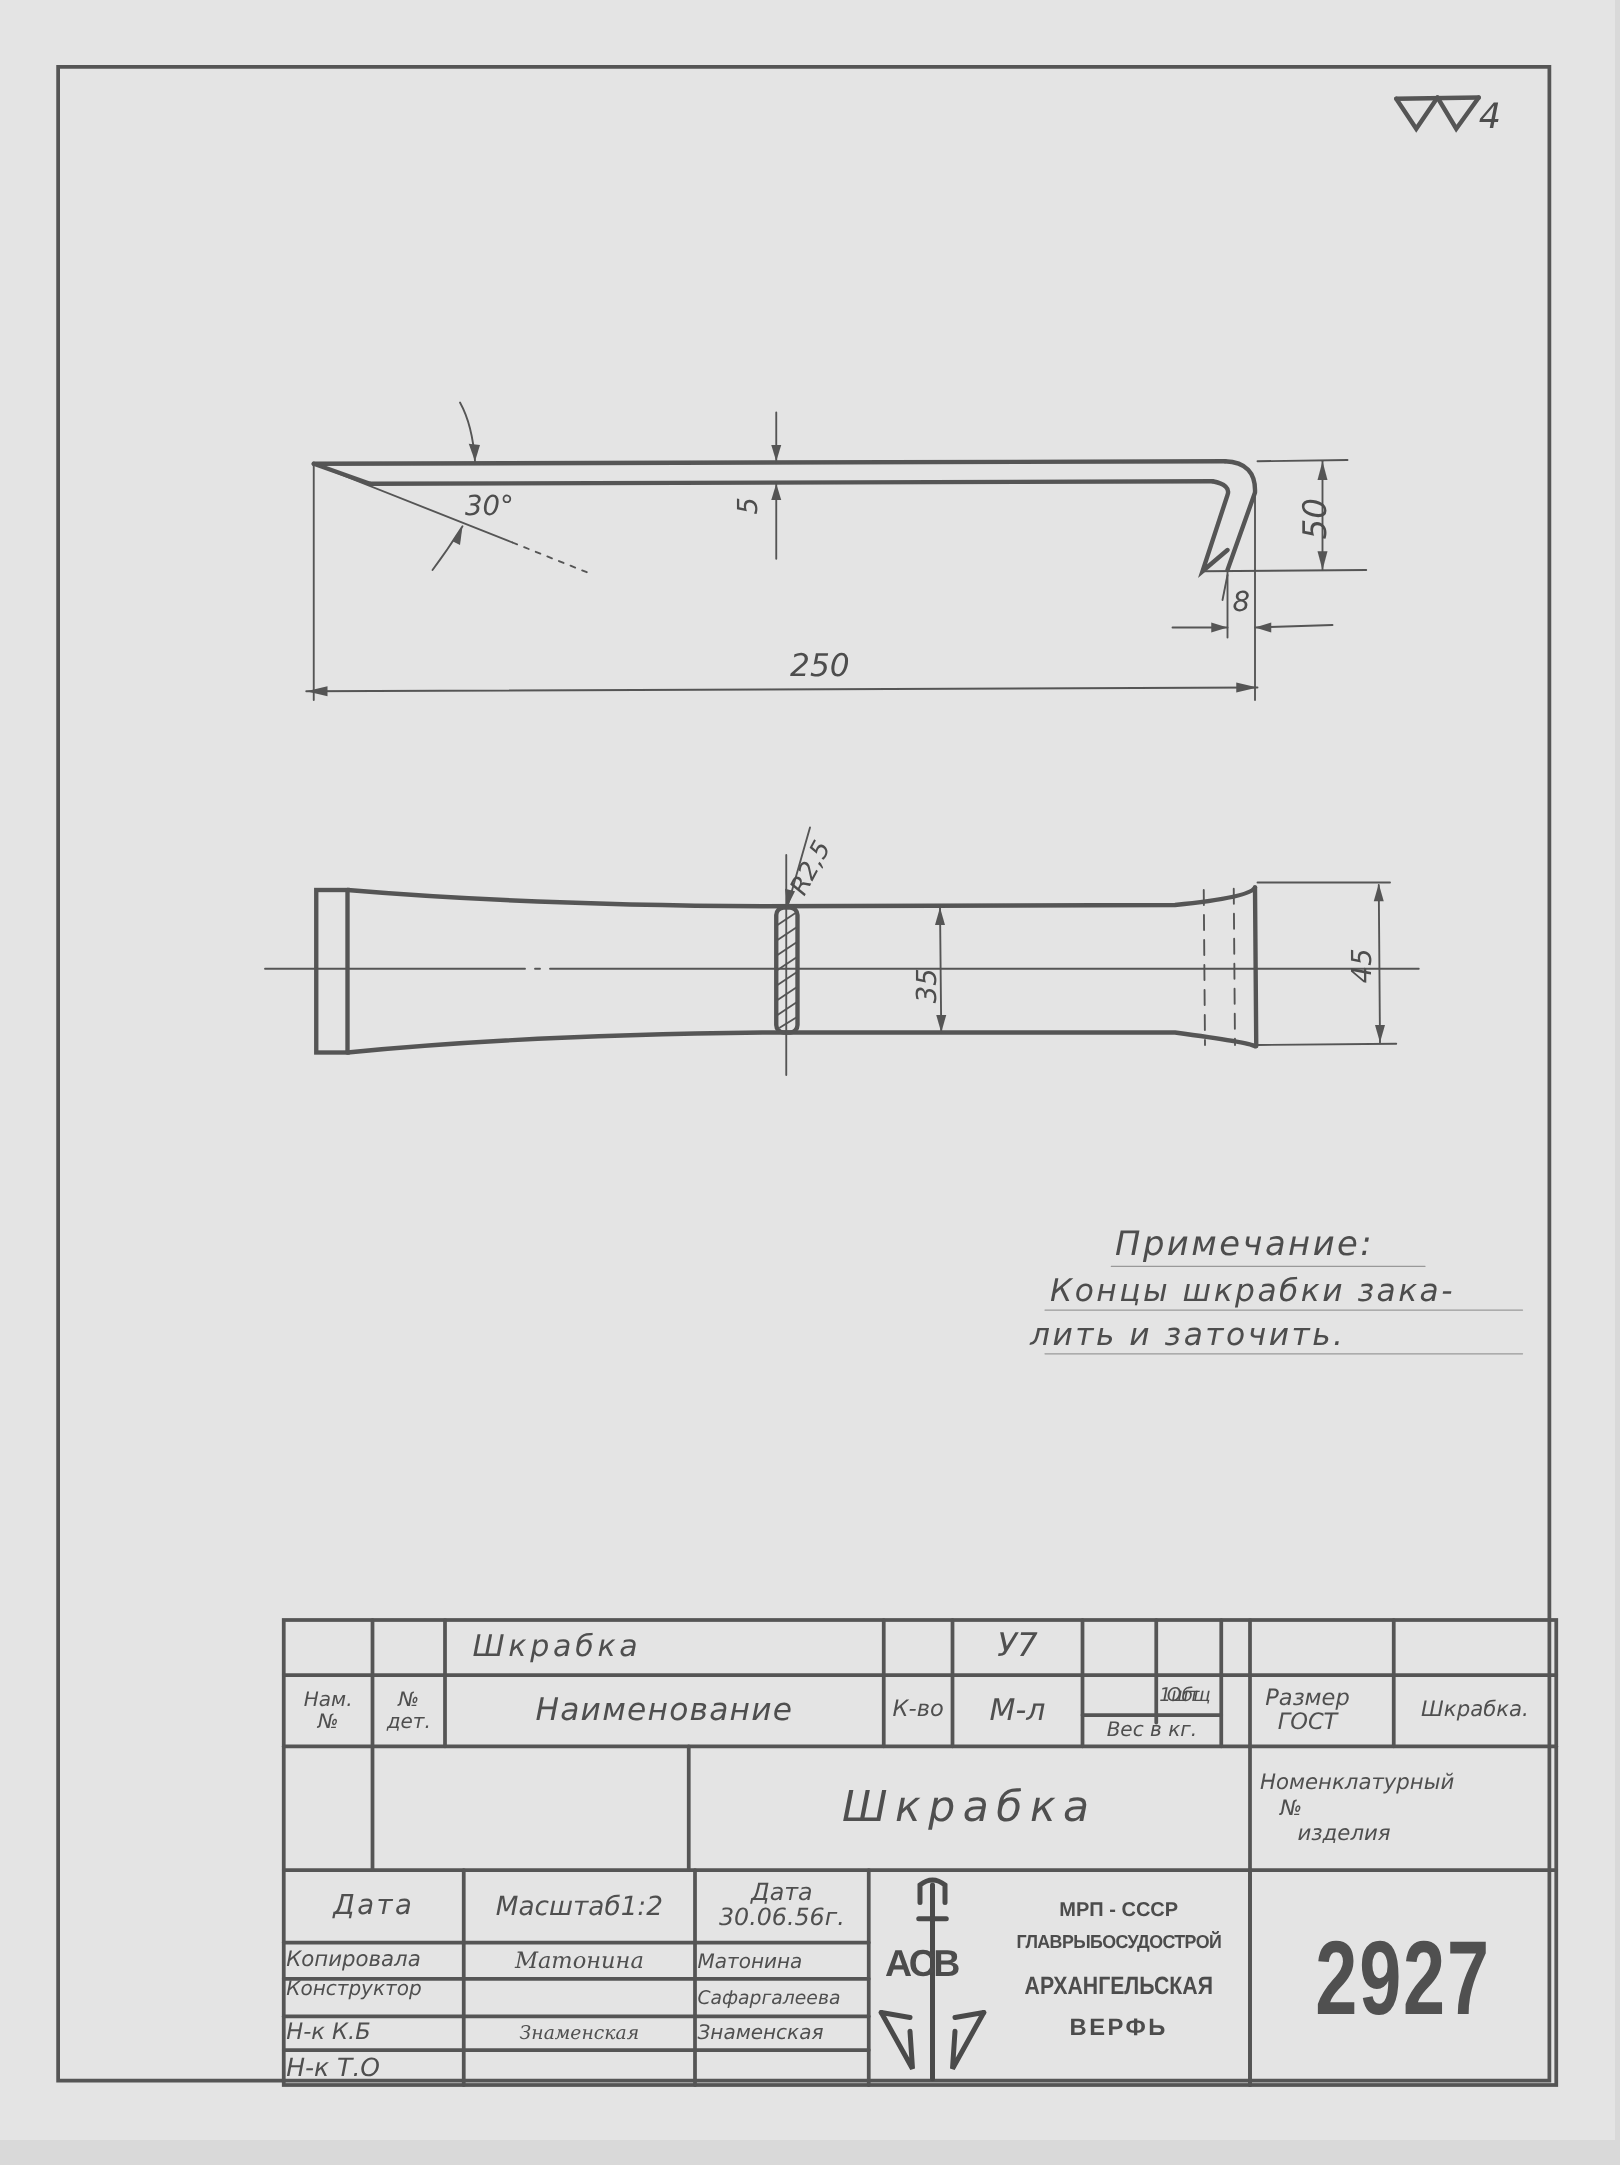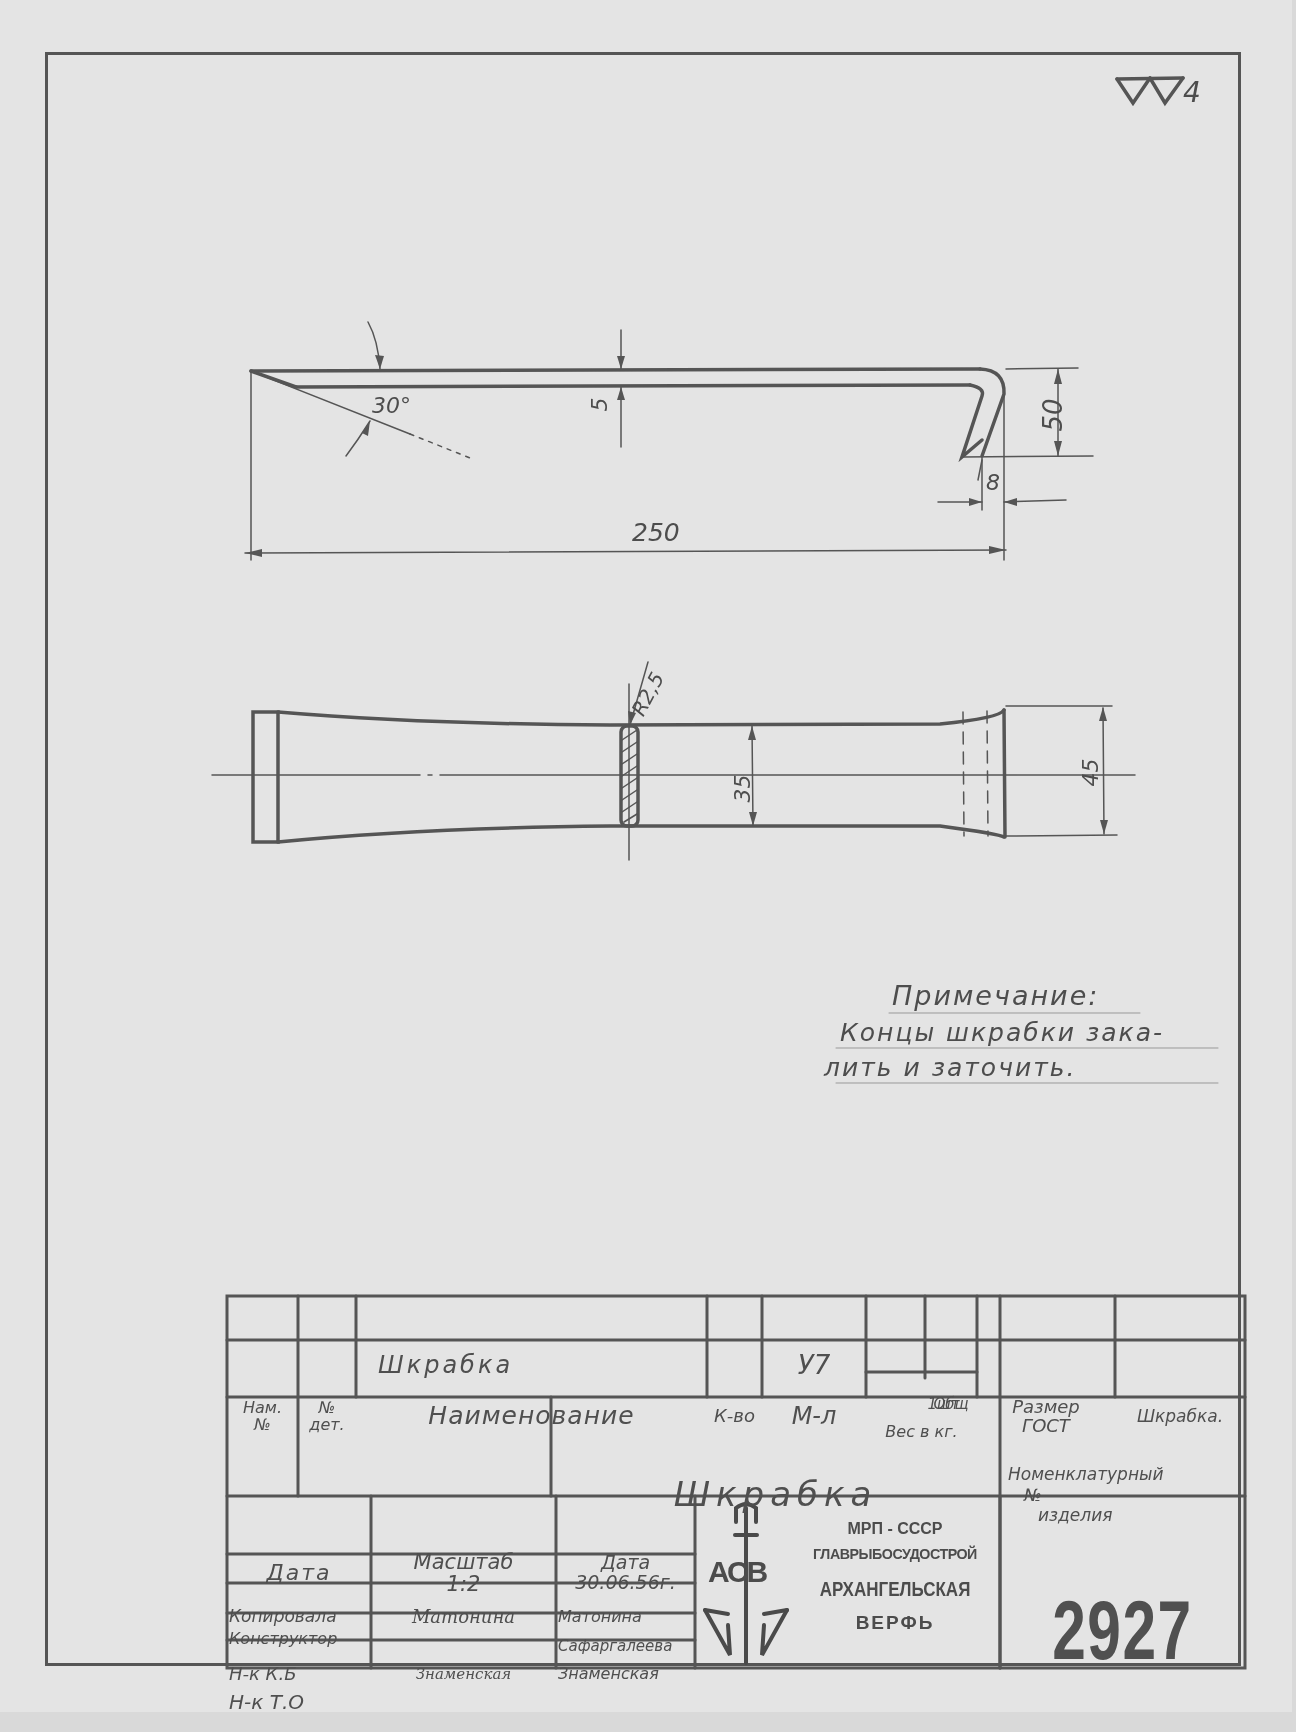--- a/index.html
+++ b/index.html
@@ -18,21 +18,21 @@
     position: absolute; left: 45px; top: 52px; width: 1196px; height: 1614px;
     border: 3px solid #555;
     box-sizing: border-box;
   }
   svg.drawing { position: absolute; left: 0; top: 0; }
   .txt { position: absolute; white-space: nowrap; color: #4d4d4d; }
   .hand { font-family: "DejaVu Sans", sans-serif; font-style: oblique; }
   .note-title { font-size: 27px; letter-spacing: 2px; }
   .note-line { font-size: 25px; letter-spacing: 2px; }
   .tb { position: absolute; color: #4f4f4f; }
-  .tb-cell { position: absolute; display: flex; align-items: center; justify-content: center; text-align: right; line-height: 1.05; margin-top: 48px; }
+  .tb-cell { position: absolute; display: flex; align-items: center; justify-content: center; text-align: right; line-height: 1.05; }
   .stamp-num { font-family: "Liberation Sans", sans-serif; font-weight: bold; font-size: 84px; letter-spacing: 2px; color: #505050; transform: scaleX(0.72); }
   .org { font-family: "Liberation Sans", sans-serif; font-weight: bold; color: #4c4c4c; text-align: center; }
 </style>
 </head>
 <body>
 
 <div class="sheet"></div>
 <div class="frame"></div>
 
 <svg class="drawing" width="1296" height="1732" viewBox="0 0 1296 1732">
@@ -220,21 +220,21 @@
   <div class="tb-cell" style="left:1115px;top:1340px;width:130px;height:57px;font-size:17px;">Шкрабка.</div>
 
   <div class="tb-cell" style="left:551px;top:1397px;width:449px;height:99px;font-size:34px;letter-spacing:6px;">Шкрабка</div>
   <div class="tb-cell" style="left:1004px;top:1402px;width:240px;height:90px;flex-direction:column;align-items:flex-start;font-size:17px;line-height:1.2;">
     <span style="padding-left:4px;">Номенклатурный</span>
     <span style="padding-left:20px;">№</span>
     <span style="padding-left:34px;">изделия</span>
   </div>
 
   <div class="tb-cell" style="left:227px;top:1496px;width:144px;height:58px;font-size:22px;letter-spacing:2px;">Дата</div>
-  <div class="tb-cell" style="left:371px;top:1496px;width:185px;height:58px;flex-direction:column;font-size:21px;">
+  <div class="tb-cell" style="left:371px;top:1496px;width:185px;height:58px;font-size:21px;">
     <span>Масштаб</span>
     <span>1:2</span>
   </div>
   <div class="tb-cell" style="left:556px;top:1496px;width:139px;height:58px;flex-direction:column;font-size:19px;">
     <span>Дата</span>
     <span>30.06.56г.</span>
   </div>
 
   <div class="tb-cell" style="left:229px;top:1555px;width:142px;height:28px;justify-content:flex-start;font-size:17px;">Копировала</div>
   <div class="tb-cell" style="left:371px;top:1555px;width:185px;height:28px;font-family:'DejaVu Serif',serif;font-style:italic;font-size:18px;">Матонина</div>

